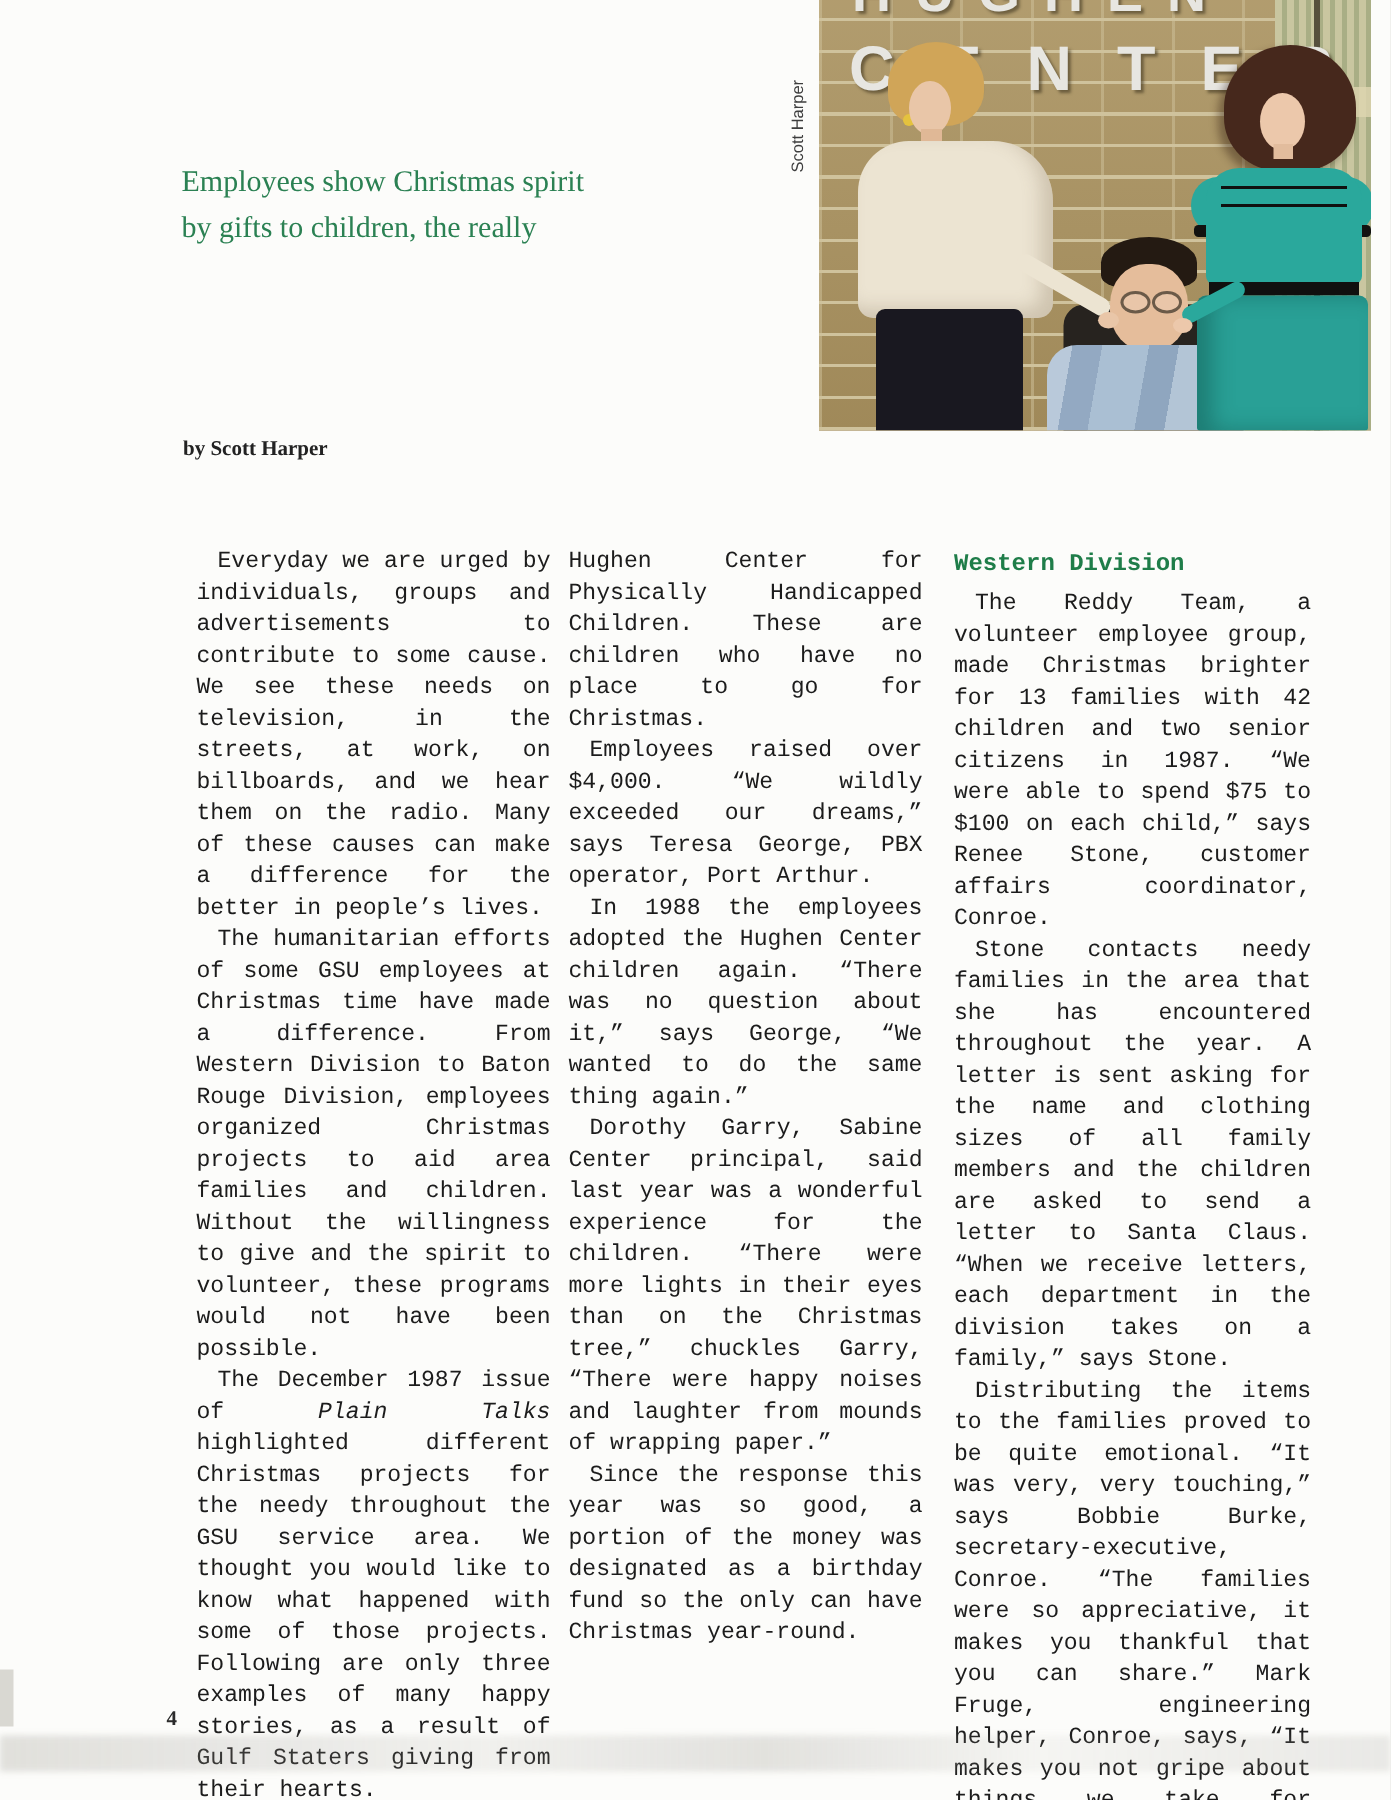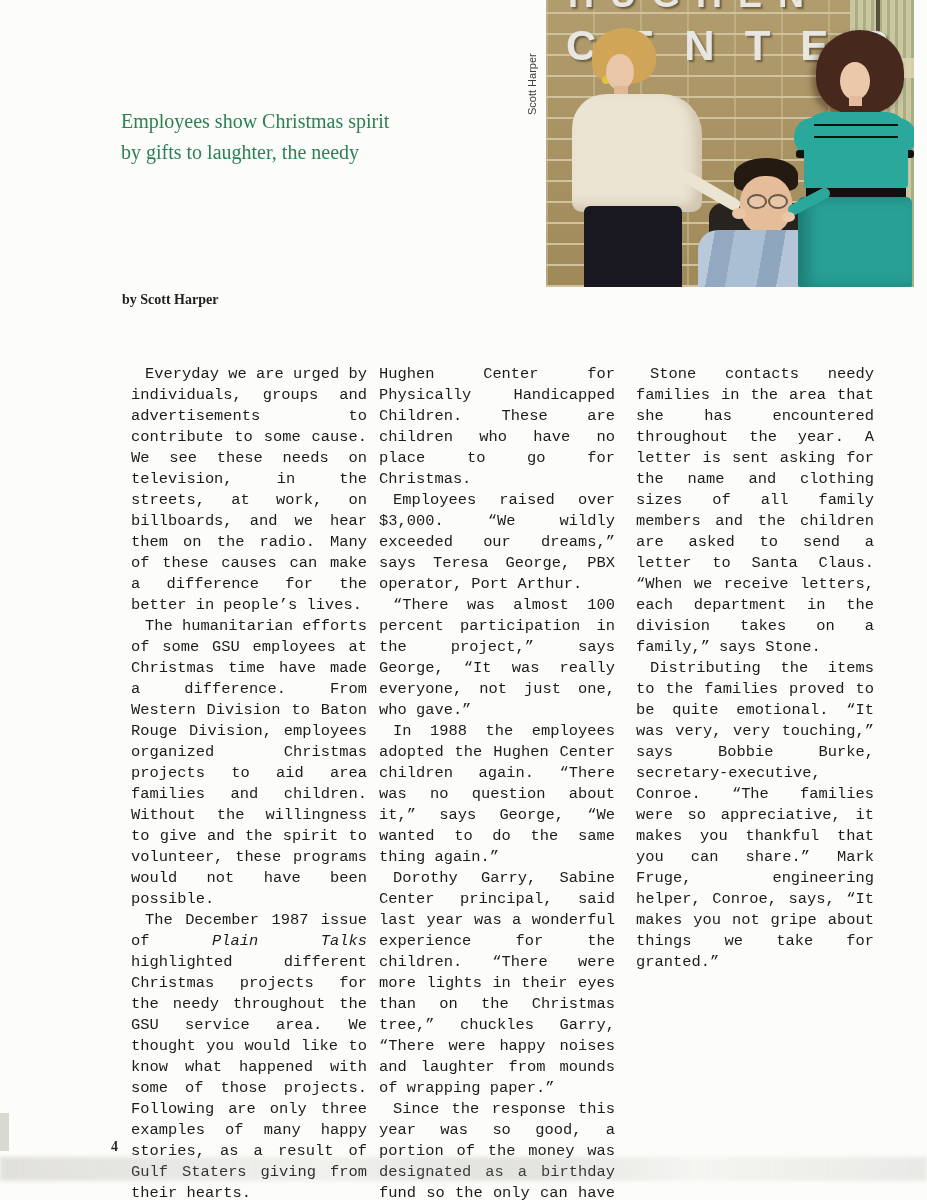--- a/index.html
+++ b/index.html
@@ -115,21 +115,21 @@
     position:absolute;left:0;top:1113px;width:9px;height:38px;background:#d9d8d2;
   }
 </style>
 </head>
 <body>
 
 <div class="page">
 
   <h1 class="headline" style="color: rgb(43, 129, 83);">
       <span style="display:block">Employees show Christmas spirit</span>
-      <span style="display:block">by gifts to laughter, the needy</span>
+      <span style="display:block">by gifts to children, the really</span>
     </h1>
 
   <div class="byline">by Scott Harper</div>
 
   <div class="photo-credit">Scott Harper</div>
 
   <div class="photo">
     <div class="brick-wall"></div>
     <div class="window-strip"></div>
     <div class="window-band"></div>
@@ -173,27 +173,28 @@
 
   <div class="col c1">
       <p class="body-p">Everyday we are urged by individuals, groups and advertisements to contribute to some cause. We see these needs on television, in the streets, at work, on billboards, and we hear them on the radio. Many of these causes can make a difference for the better in people’s lives.</p>
       <p class="body-p">The humanitarian efforts of some GSU employees at Christmas time have made a difference. From Western Division to Baton Rouge Division, employees organized Christmas projects to aid area families and children. Without the willingness to give and the spirit to volunteer, these programs would not have been possible.</p>
       <p class="body-p">The December 1987 issue of <i>Plain Talks</i> highlighted different Christmas projects for the needy throughout the GSU service area. We thought you would like to know what happened with some of those projects. Following are only three examples of many happy stories, as a result of Gulf Staters giving from their hearts.</p>
       <h3 class="col-heading" style="color: rgb(31, 125, 73);">When Arthur Division</h3>
       <p class="body-p">In 1987, employees from Sabine Station and the Port Arthur Division adopted 12 children from the</p>
     </div>
   <div class="col c2">
       <p class="body-p cont">Hughen Center for Physically Handicapped Children. These are children who have no place to go for Christmas.</p>
-      <p class="body-p">Employees raised over $3,000. “We wildly exceeded our dreams,” says Teresa George, PBX operator, Port Arthur.</p>
-      <p class="body-p">“There was almost 100 percent participation in the project,” says George, “It was really everyone, not just one, who gave.”</p>
+      <p class="body-p">Employees raised over $4,000. “We wildly exceeded our dreams,” says Teresa George, PBX operator, Port Arthur.</p>
       <p class="body-p">In 1988 the employees adopted the Hughen Center children again. “There was no question about it,” says George, “We wanted to do the same thing again.”</p>
       <p class="body-p">Dorothy Garry, Sabine Center principal, said last year was a wonderful experience for the children. “There were more lights in their eyes than on the Christmas tree,” chuckles Garry, “There were happy noises and laughter from mounds of wrapping paper.”</p>
       <p class="body-p">Since the response this year was so good, a portion of the money was designated as a birthday fund so the only can have Christmas year-round.</p>
     </div>
   <div class="col c3">
+      <h3 class="col-heading" style="color: rgb(31, 125, 73);">Western Division</h3>
+      <p class="body-p">The Reddy Team, a volunteer employee group, made Christmas brighter for 13 families with 42 children and two senior citizens in 1987. “We were able to spend $75 to $100 on each child,” says Renee Stone, customer affairs coordinator, Conroe.</p>
       <p class="body-p">Stone contacts needy families in the area that she has encountered throughout the year. A letter is sent asking for the name and clothing sizes of all family members and the children are asked to send a letter to Santa Claus. “When we receive letters, each department in the division takes on a family,” says Stone.</p>
       <p class="body-p">Distributing the items to the families proved to be quite emotional. “It was very, very touching,” says Bobbie Burke, secretary-executive, Conroe. “The families were so appreciative, it makes you thankful that you can share.” Mark Fruge, engineering helper, Conroe, says, “It makes you not gripe about things we take for granted.”</p>
     </div>
 
   <div class="page-number">4</div>
   <div class="scan-band"></div>
   <div class="edge-smudge"></div>
 
 </div>
 

